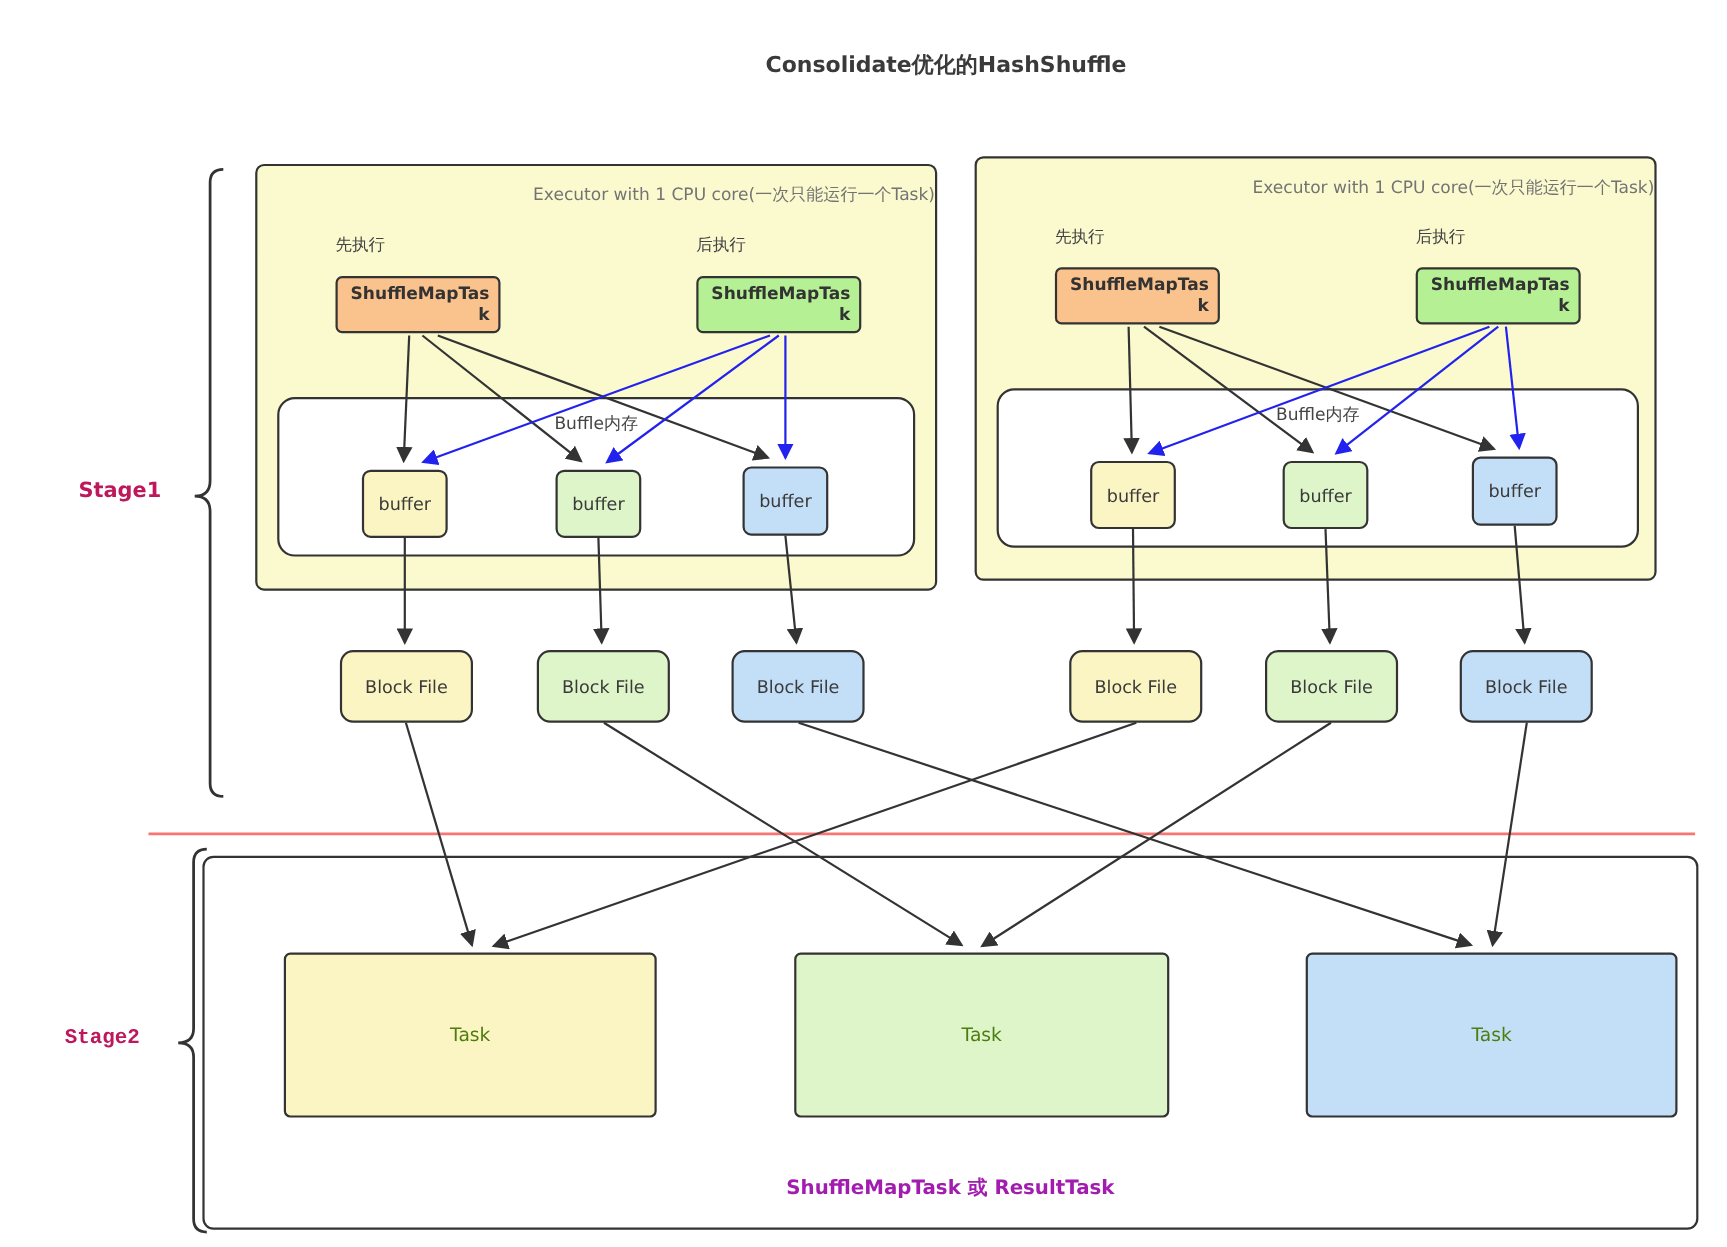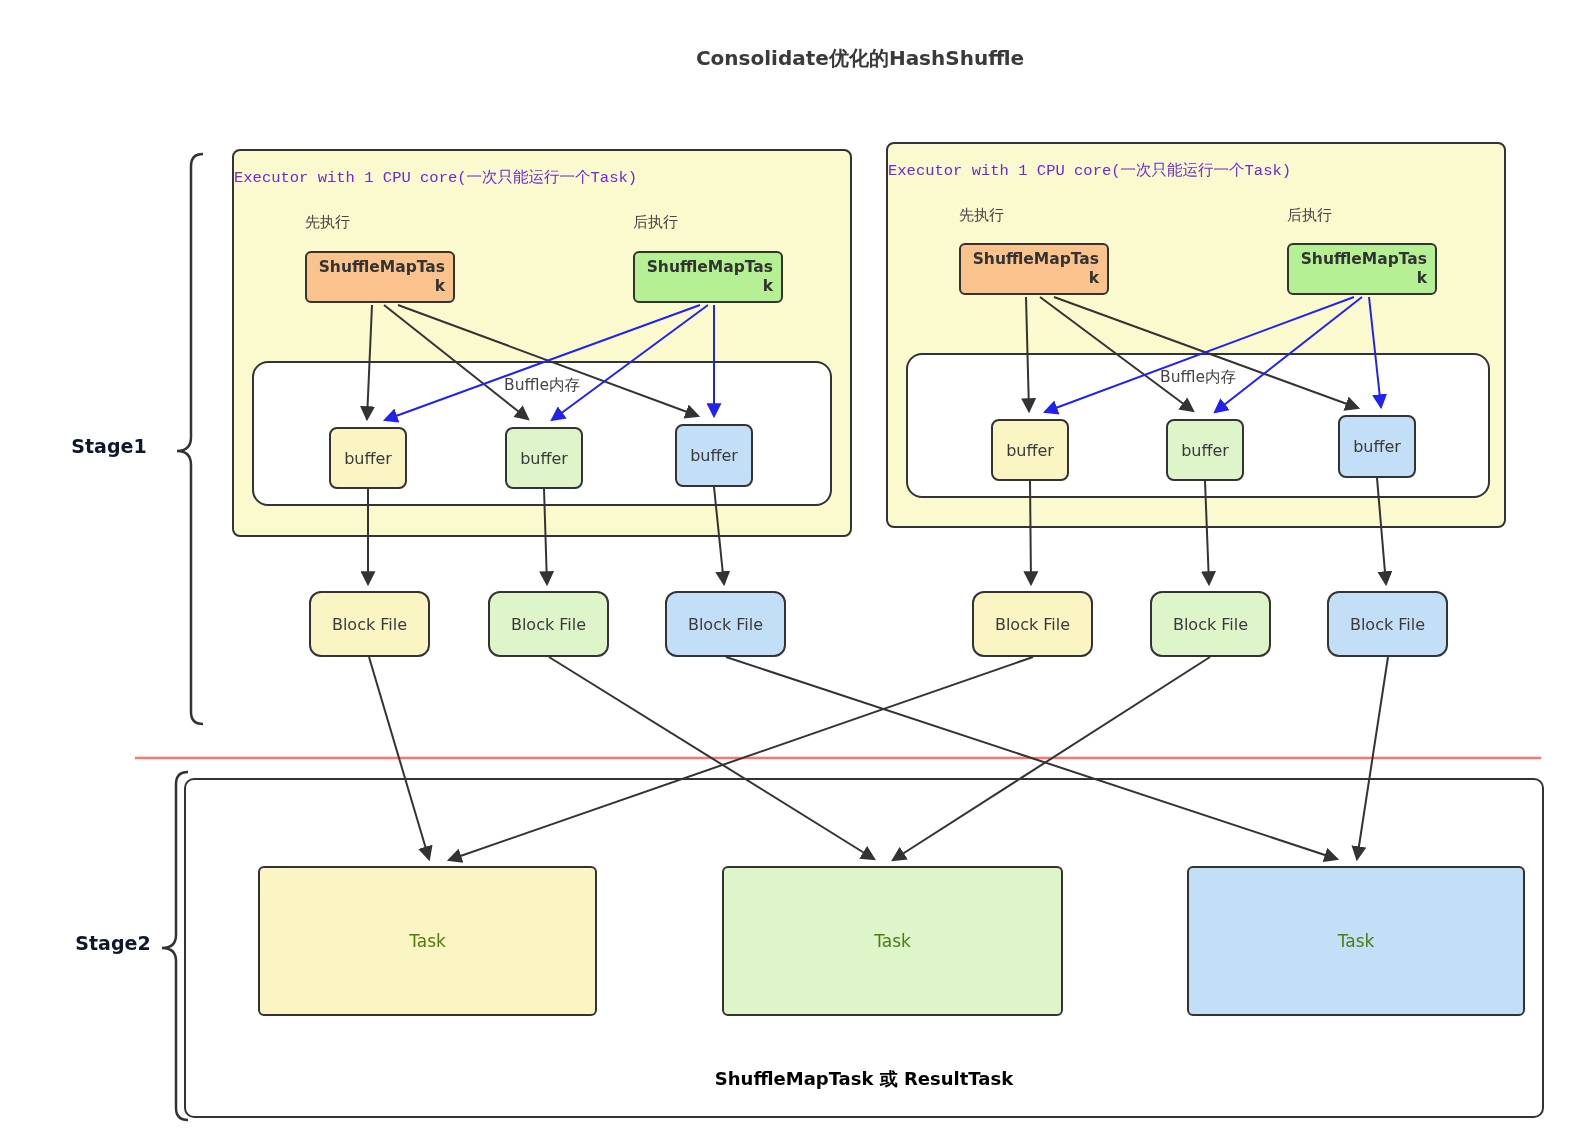--- a/index.html
+++ b/index.html
@@ -7,21 +7,21 @@
     position:relative;width:1570px;height:1134px;background:#ffffff;
     font-family:"DejaVu Sans","Liberation Sans",sans-serif;color:#3a3a3a;
     overflow:hidden;
     margin-top:11px;
   }
   .abs{position:absolute;box-sizing:border-box;}
   .diagram-title{font-size:20px;font-weight:bold;text-align:center;color:#3a3a3a;}
   .executor{
     background:#fbface;border:2px solid #333;border-radius:8px;
   }
-  .executor-title{margin-top:16px;text-align:left;font-size:15.5px;color:#6d28d9;font-family:Liberation Mono, monospace;}
+  .executor-title{margin-top:16px;text-align:right;font-size:15.5px;color:#737373;}
   .run-label{font-size:15px;color:#444;}
   .smt{
     border:2px solid #333;border-radius:6px;font-weight:bold;font-size:15.5px;
     display:flex;align-items:center;justify-content:center;text-align:right;
     line-height:1.25;padding:2px 8px;overflow-wrap:anywhere;word-break:break-all;color:#333;
   }
   .smt.orange{background:#fac28c;}
   .smt.green{background:#b5f194;}
   .buffer-area{
     background:#ffffff;border:2px solid #333;border-radius:16px;
@@ -36,33 +36,33 @@
     justify-content:center;font-size:16px;color:#3a3a3a;
   }
   .fill-yellow{background:#fbf5c3;}
   .fill-green{background:#def5c9;}
   .fill-blue{background:#c3dff7;}
   .stage2-box{border:2px solid #333;border-radius:10px;background:transparent;}
   .task-node{
     border:2px solid #333;border-radius:6px;display:flex;align-items:center;
     justify-content:center;font-size:17px;color:#4d7c0f;
   }
-  .stage-label{font-size:19px;font-weight:bold;color:#0f172a;text-align:center;}
-  .footer-label{font-size:18px;font-weight:bold;color:#000000;text-align:center;}
+  .stage-label{font-size:19px;font-weight:bold;color:#be185d;text-align:center;}
+  .footer-label{font-size:18px;font-weight:bold;color:#a21caf;text-align:center;}
   svg.wires{position:absolute;left:0;top:0;pointer-events:none;}
 </style>
 </head>
 <body>
 
 <div class="canvas">
 
   <div class="abs diagram-title" style="left:560px;top:34px;width:600px;">Consolidate优化的HashShuffle</div>
 
   <div class="abs stage-label" style="left:62px;top:424px;width:94px;">Stage1</div>
-  <div class="abs stage-label" style="left:66px;top:921px;width:94px;">Stage2</div>
+  <div class="abs stage-label" style="left:46px;top:921px;width:94px;font-family:Liberation Mono, monospace;">Stage2</div>
 
   <div class="abs executor" style="left:232px;top:138px;width:620px;height:388px;">
     <div class="executor-title">Executor with 1 CPU core(一次只能运行一个Task)</div>
   </div>
   <div class="abs run-label" style="left:305px;top:202px;width:150px;">先执行</div>
   <div class="abs run-label" style="left:633px;top:202px;width:150px;">后执行</div>
   <div class="abs smt orange" style="left:305px;top:240px;width:150px;height:52px;">ShuffleMapTask</div>
   <div class="abs smt green" style="left:633px;top:240px;width:150px;height:52px;">ShuffleMapTask</div>
   <div class="abs buffer-area" style="left:252px;top:350px;width:580px;height:145px;">
     <div class="buffer-area-label">Buffle内存</div>

